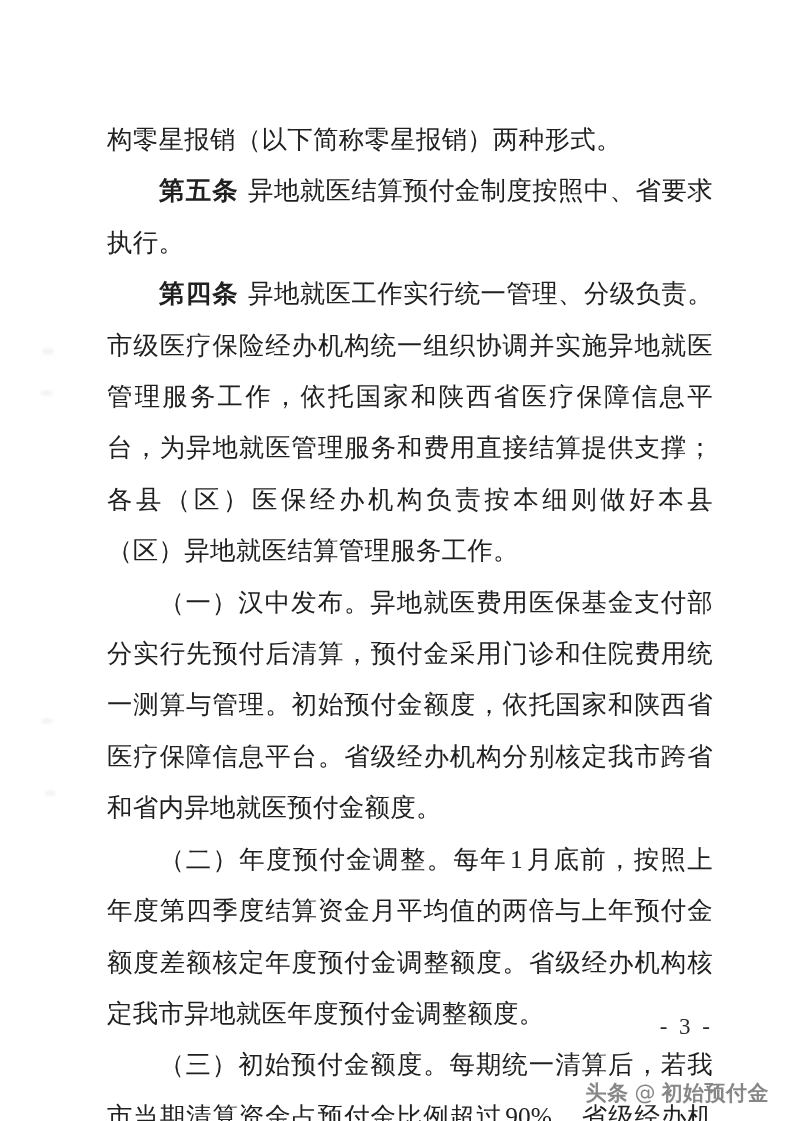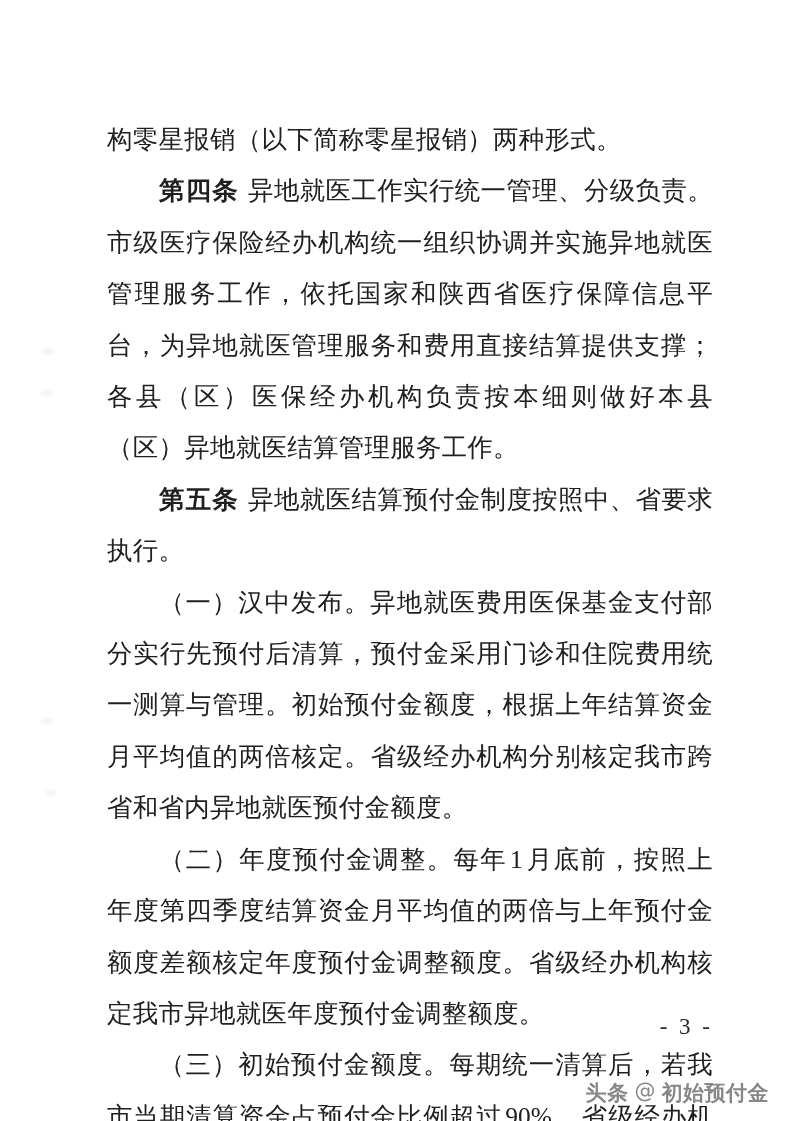--- a/index.html
+++ b/index.html
@@ -94,20 +94,21 @@
     letter-spacing: 3px;
     color: #2a2a2a;
   }
 
   
   .watermark {
     position: absolute;
     right: 24px;
     top: 1079px;
     display: flex;
+    align-items: center;
     gap: 6px;
     font-family: "DejaVu Sans", "Liberation Sans", sans-serif;
     font-size: 21px;
     font-weight: 700;
     color: #7d7d7d;
     opacity: .92;
     white-space: nowrap;
   }
   .watermark .wm-brand { letter-spacing: 0.5px; }
   .watermark .wm-at {
@@ -124,25 +125,25 @@
 
   <span class="scan-speck s1"></span>
   <span class="scan-speck s2"></span>
   <span class="scan-speck s3"></span>
   <span class="scan-speck s4"></span>
 
   <div class="text-block">
 
     <p class="para cont"><span>构零星报销（以下简称零星报销）两种形式。</span></p>
 
+    <p class="para indent"><span class="article-head">第五条</span><span>异地就医结算预付金制度按照中、省要求执行。</span></p>
+
     <p class="para indent"><span class="article-head">第四条</span><span>异地就医工作实行统一管理、分级负责。市级医疗保险经办机构统一组织协调并实施异地就医管理服务工作，依托国家和陕西省医疗保障信息平台，为异地就医管理服务和费用直接结算提供支撑；各县（区）医保经办机构负责按本细则做好本县（区）异地就医结算管理服务工作。</span></p>
 
-    <p class="para indent"><span class="article-head">第五条</span><span>异地就医结算预付金制度按照中、省要求执行。</span></p>
-
-    <p class="para indent"><span>（一）</span><span>汉中发布。</span><span>异地就医费用医保基金支付部分实行先预付后清算，预付金采用门诊和住院费用统一测算与管理。初始预付金额度，根据上年结算资金月平均值的两倍核定。省级经办机构分别核定我市跨省和省内异地就医预付金额度。</span></p>
+    <p class="para indent"><span>（一）</span><span>汉中发布。</span><span>异地就医费用医保基金支付部分实行先预付后清算，预付金采用门诊和住院费用统一测算与管理。初始预付金额度，依托国家和陕西省医疗保障信息平台。省级经办机构分别核定我市跨省和省内异地就医预付金额度。</span></p>
 
     <p class="para indent"><span>（二）</span><span>年度预付金调整。</span><span>每年</span><span class="num-spaced">1</span><span>月底前，按照上年度第四季度结算资金月平均值的两倍与上年预付金额度差额核定年度预付金调整额度。省级经办机构核定我市异地就医年度预付金调整额度。</span></p>
 
     <p class="para indent"><span>（三）</span><span>初始预付金额度。</span><span>每期统一清算后，若我市当期清算资金占预付金比例超过</span><span class="num-spaced">90%</span><span>，省级经办机构可以启动预付金紧急调增流程，调增金额上限为当期月度清算资金两倍与年度预付金的差额。跨省调增金额经国家医保局审核确认；省内调增金额由省级经办机构发起并审核确认。</span></p>
 
   </div>
 
   <div class="page-number">- 3 -</div>
 
   <div class="watermark">

